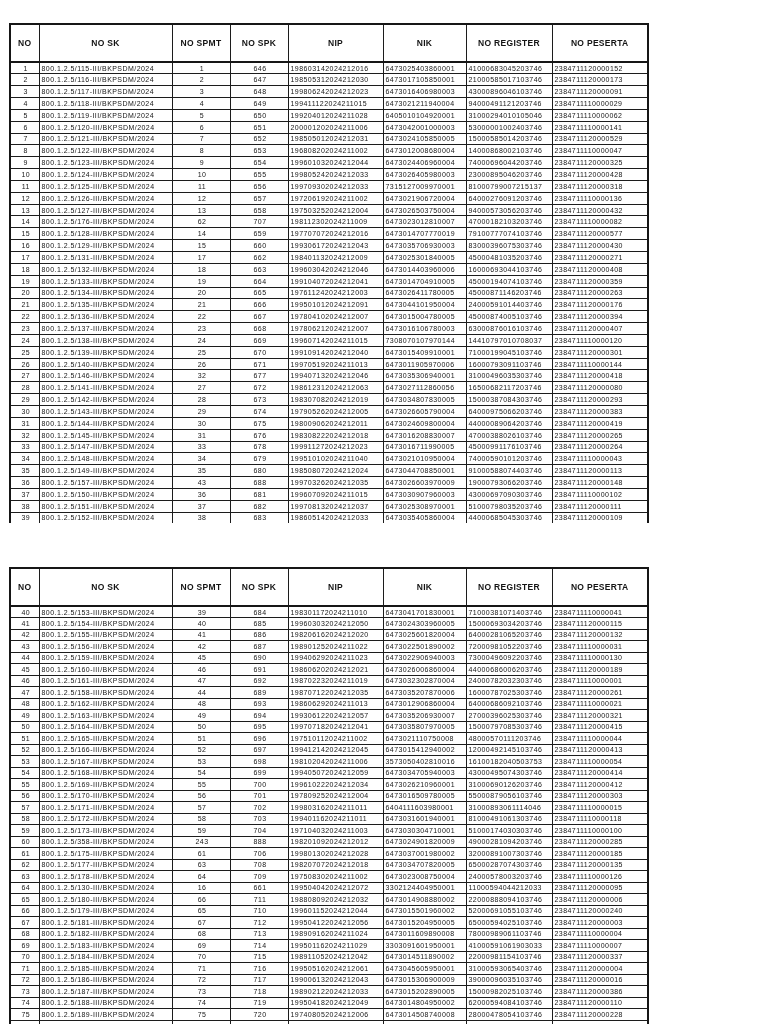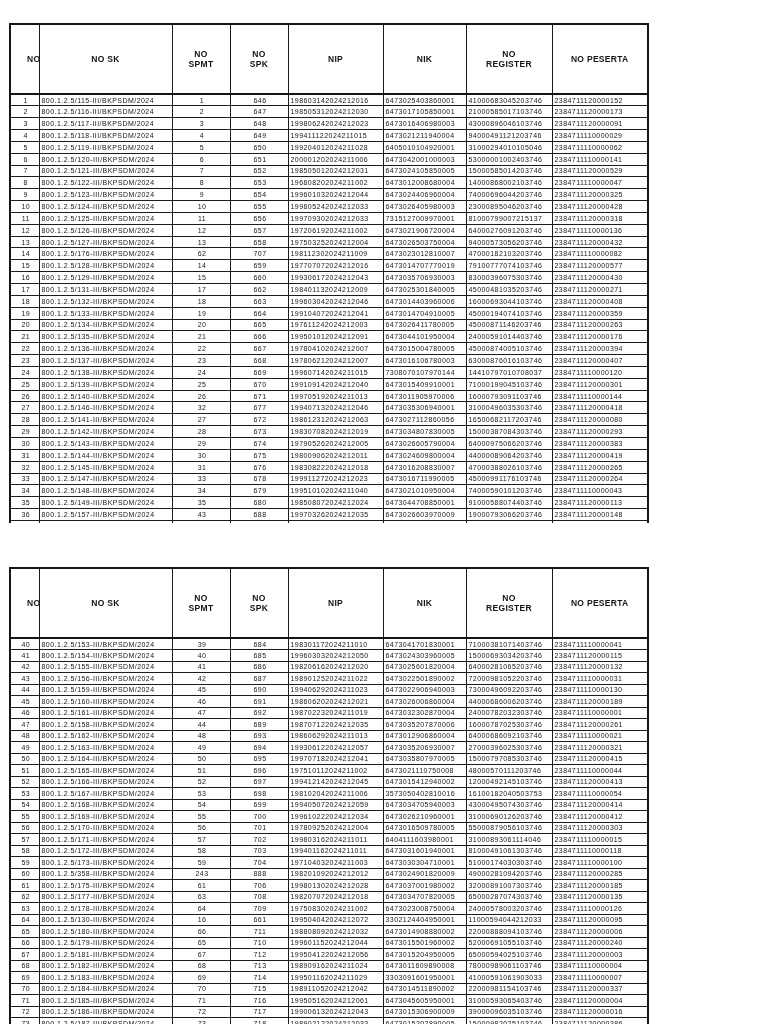--- a/index.html
+++ b/index.html
@@ -35,21 +35,21 @@
     border: 1px solid #1c1c1c;
   }
   table.doc-table { border: 2px solid #161616; }
   table.doc-table thead th {
     height: 36px;
     font-size: 8.5px;
     font-weight: bold;
     color: #141414;
     text-align: center;
     vertical-align: middle;
-    padding: 16px;
+    padding: 0;
     letter-spacing: 0.3px;
     border-bottom: 2px solid #161616;
   }
   #table1 tbody tr { height: 11.85px; }
   #table2 tbody tr { height: 11.5px; }
   table.doc-table tbody td {
     font-size: 7px;
     color: #161616;
     padding: 0 0 0 2px;
     white-space: nowrap;

